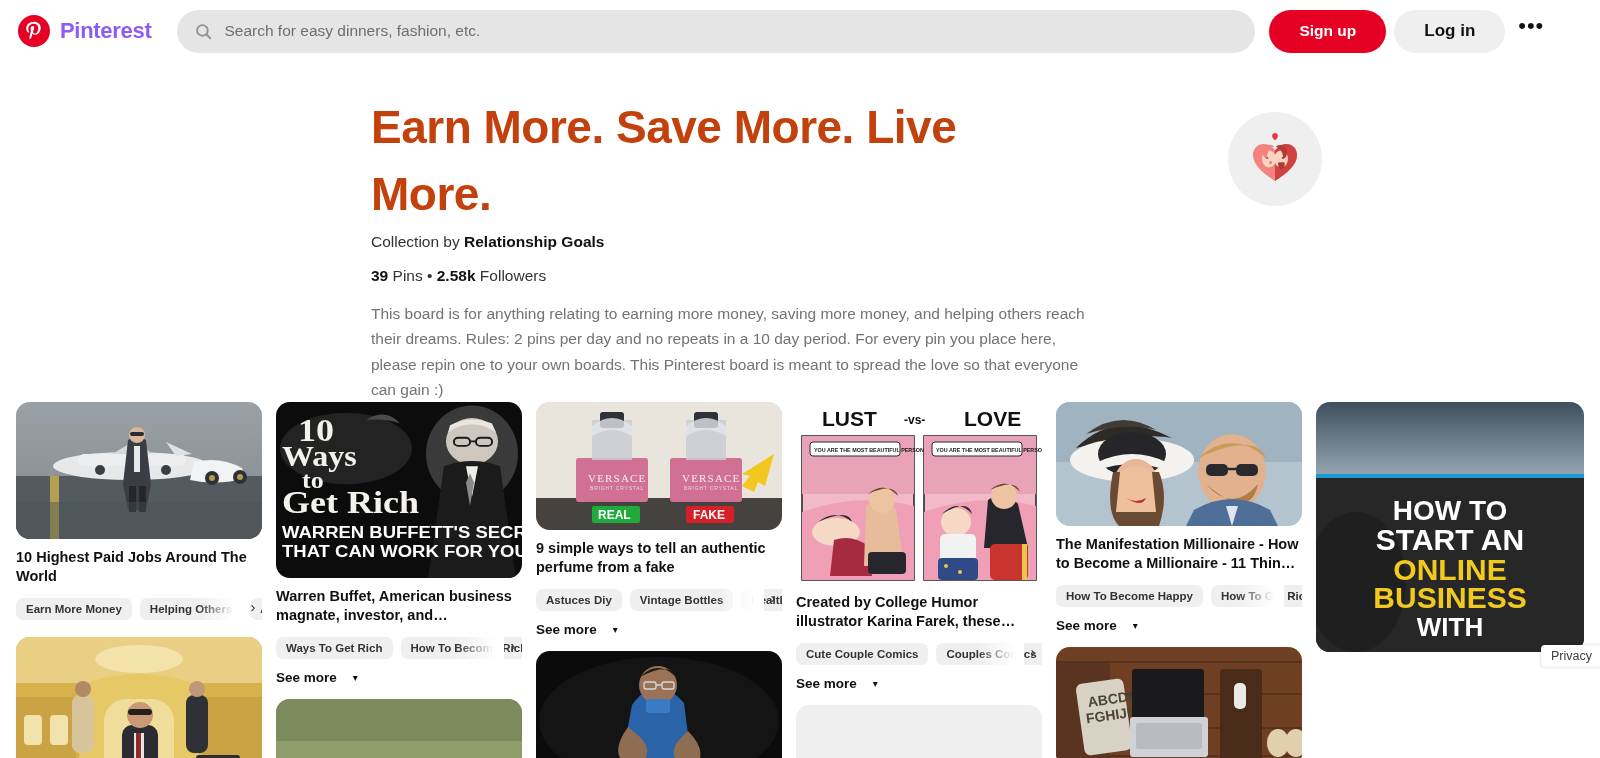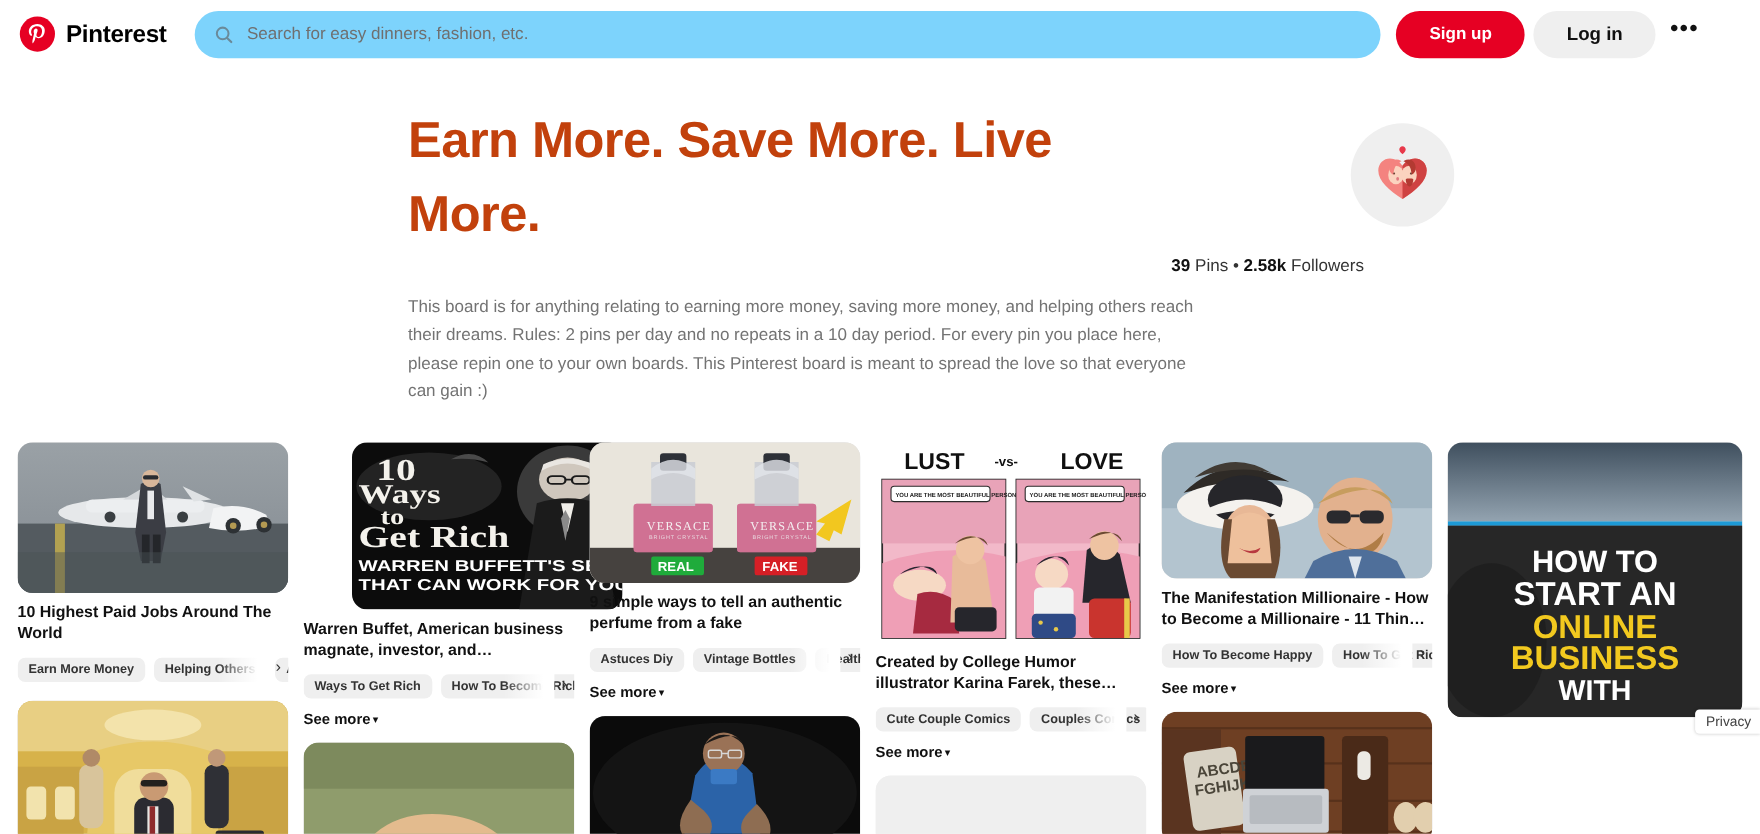--- a/index.html
+++ b/index.html
@@ -26,29 +26,29 @@
     height: 48px;
     cursor: pointer;
   }
   .pin-logo {
     width: 32px; height: 32px; border-radius: 50%;
     background: #e60023;
     display: flex; align-items: center; justify-content: center;
   }
   .pin-logo svg { width: 22px; height: 22px; }
   .logo-text {
-    font-size: 22px; font-weight: bold; color: #000000;
+    font-size: 22px; font-weight: bold; color: #8b5cf6;
     letter-spacing: -0.3px;
   }
 
   .search-box {
     flex: 1;
     height: 43px;
     margin-left: 18px; margin-right: 14px;
-    background: #7dd3fc;
+    background: #e5e5e5;
     border-radius: 22px;
     display: flex; align-items: center;
     padding: 0 18px;
     cursor: text;
     max-width: 1078px;
   }
   .search-icon { width: 17px; height: 17px; margin-right: 12px; flex: 0 0 auto; opacity: .62; }
   .search-input {
     border: none; background: transparent; outline: none;
     font-family: "Liberation Sans", sans-serif;
@@ -103,21 +103,20 @@
     margin-bottom: 6px;
   }
   .collection-by {
     font-size: 15.5px; color: #333333;
     margin-bottom: 16px;
   }
   .collection-by b { color: #111111; font-weight: bold; }
   .board-stats {
     font-size: 15.5px; color: #333333;
     margin-bottom: 16px;
-    text-align: right;
   }
   .board-stats b { color: #111111; font-weight: bold; }
   .board-desc {
     font-size: 15.5px; line-height: 1.62;
     color: #737373;
     max-width: 730px;
   }
 
   .board-right {
     position: absolute;
@@ -190,21 +189,21 @@
   }
   .tag-arrow {
     position: absolute; right: 0; top: 3px;
     width: 18px; text-align: center;
     font-size: 15px; color: #333; font-weight: 300;
     cursor: pointer;
   }
   .see-more {
     margin-top: 8px;
     font-size: 13.5px; font-weight: bold; color: #111111;
-    display: flex; align-items: center; gap: 2px;
+    display: flex; align-items: center; gap: 16px;
     cursor: pointer;
   }
   .chev { font-size: 10px; font-weight: normal; }
 
   
   .scene { width: 100%; height: 100%; position: relative; display: block; }
 
   .privacy-badge {
     position: absolute; right: 0px; top: 645px;
     background: #ffffff;
@@ -244,20 +243,23 @@
   <button class="btn-more">
     <span>•••</span>
   </button>
 </div>
 
 <div class="board-header">
   <div class="board-inner">
 
     <h1 class="board-title">Earn More. Save More. Live More.</h1>
 
+    <div class="collection-by">
+      <span>Collection by </span><b>Relationship Goals</b>
+    </div>
 
     <div class="board-stats">
       <b>39</b><span> Pins • </span><b>2.58k</b><span> Followers</span>
     </div>
 
     <p class="board-desc">This board is for anything relating to earning more money, saving more money, and helping others reach their dreams. Rules: 2 pins per day and no repeats in a 10 day period. For every pin you place here, please repin one to your own boards. This Pinterest board is meant to spread the love so that everyone can gain :)</p>
 
     <div class="board-right">
       <div class="avatar">
         <span>
@@ -355,21 +357,21 @@
           <rect x="160" y="140" width="52" height="40" rx="12" fill="#eddba3"></rect>
         </svg>
       </div>
     </div>
 
   </div>
 
   <div class="col" style="left:276px;">
 
     <div class="card">
-      <div class="card-img" style="height:152px;margin-left:44px;">
+      <div class="card-img" style="height:176px;">
         <svg class="scene" viewBox="0 0 246 197" preserveAspectRatio="none" aria-hidden="true">
           <rect width="246" height="197" fill="#0c0c0c"></rect>
           <ellipse cx="70" cy="52" rx="66" ry="40" fill="#232323"></ellipse>
           <ellipse cx="196" cy="58" rx="46" ry="54" fill="#3a3a3a"></ellipse>
           <circle cx="196" cy="44" r="26" fill="#cfc7bd"></circle>
           <path d="M172 34 q24 -18 48 0 l-4 -10 q-22 -10 -42 2 z" fill="#e9e6e1"></path>
           <rect x="178" y="40" width="16" height="9" rx="4" fill="none" stroke="#1a1a1a" stroke-width="2"></rect>
           <rect x="200" y="40" width="16" height="9" rx="4" fill="none" stroke="#1a1a1a" stroke-width="2"></rect>
           <line x1="194" y1="44" x2="200" y2="44" stroke="#1a1a1a" stroke-width="2"></line>
           <path d="M168 72 q28 -12 56 0 l16 125 -88 0 z" fill="#1b1b1b"></path>

